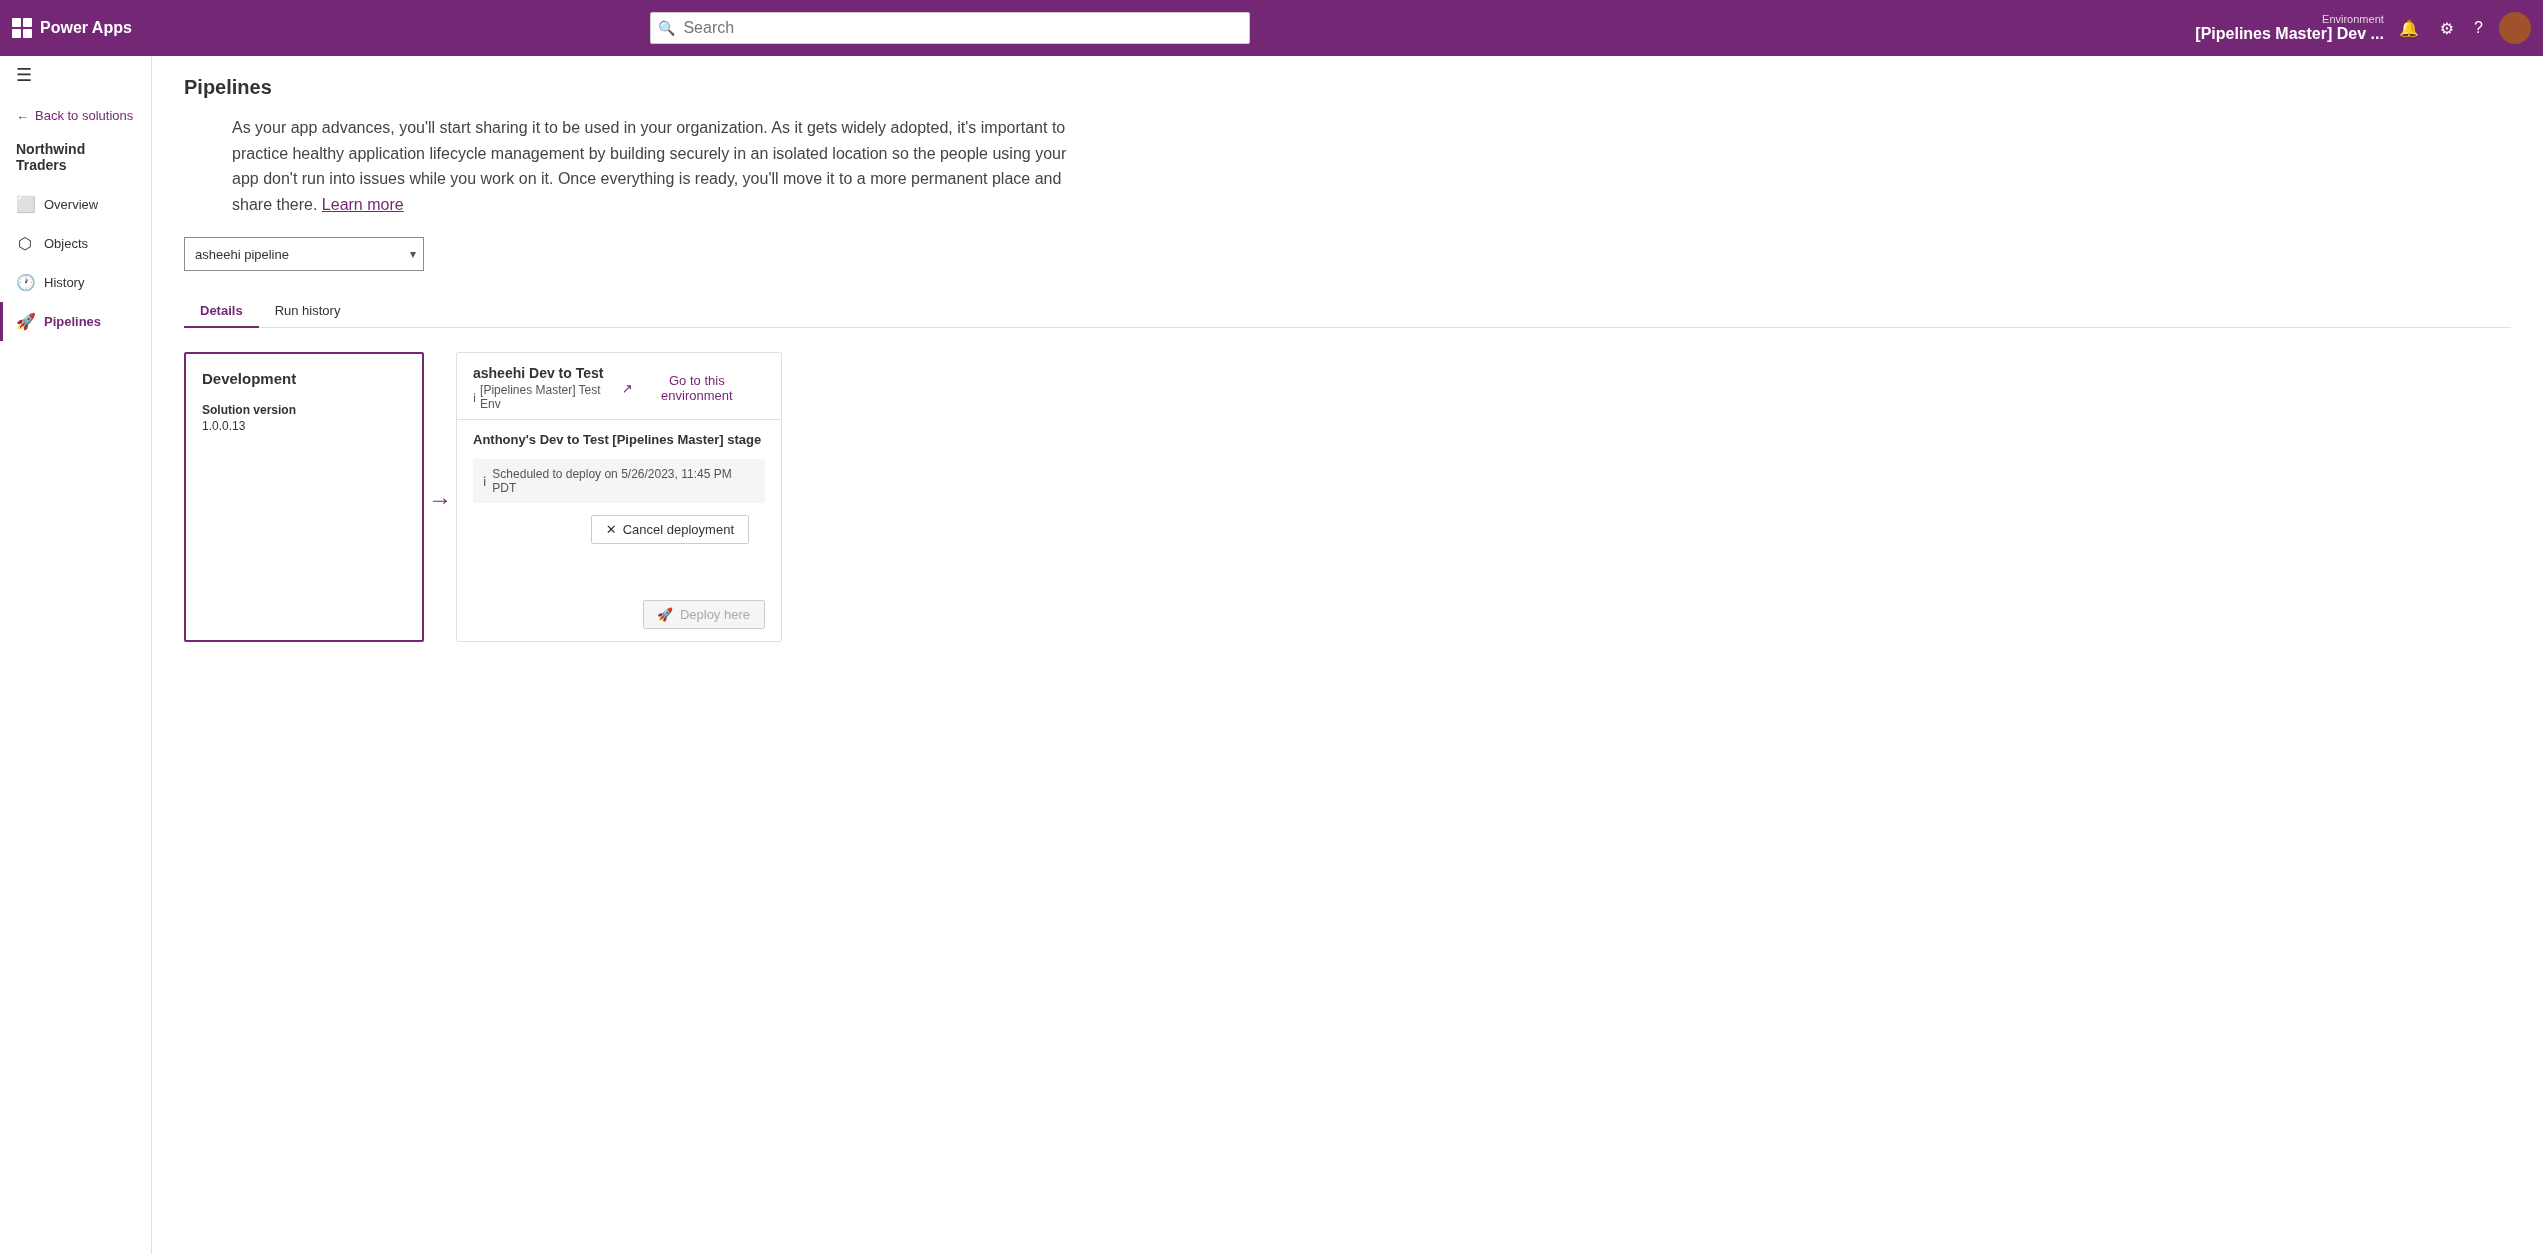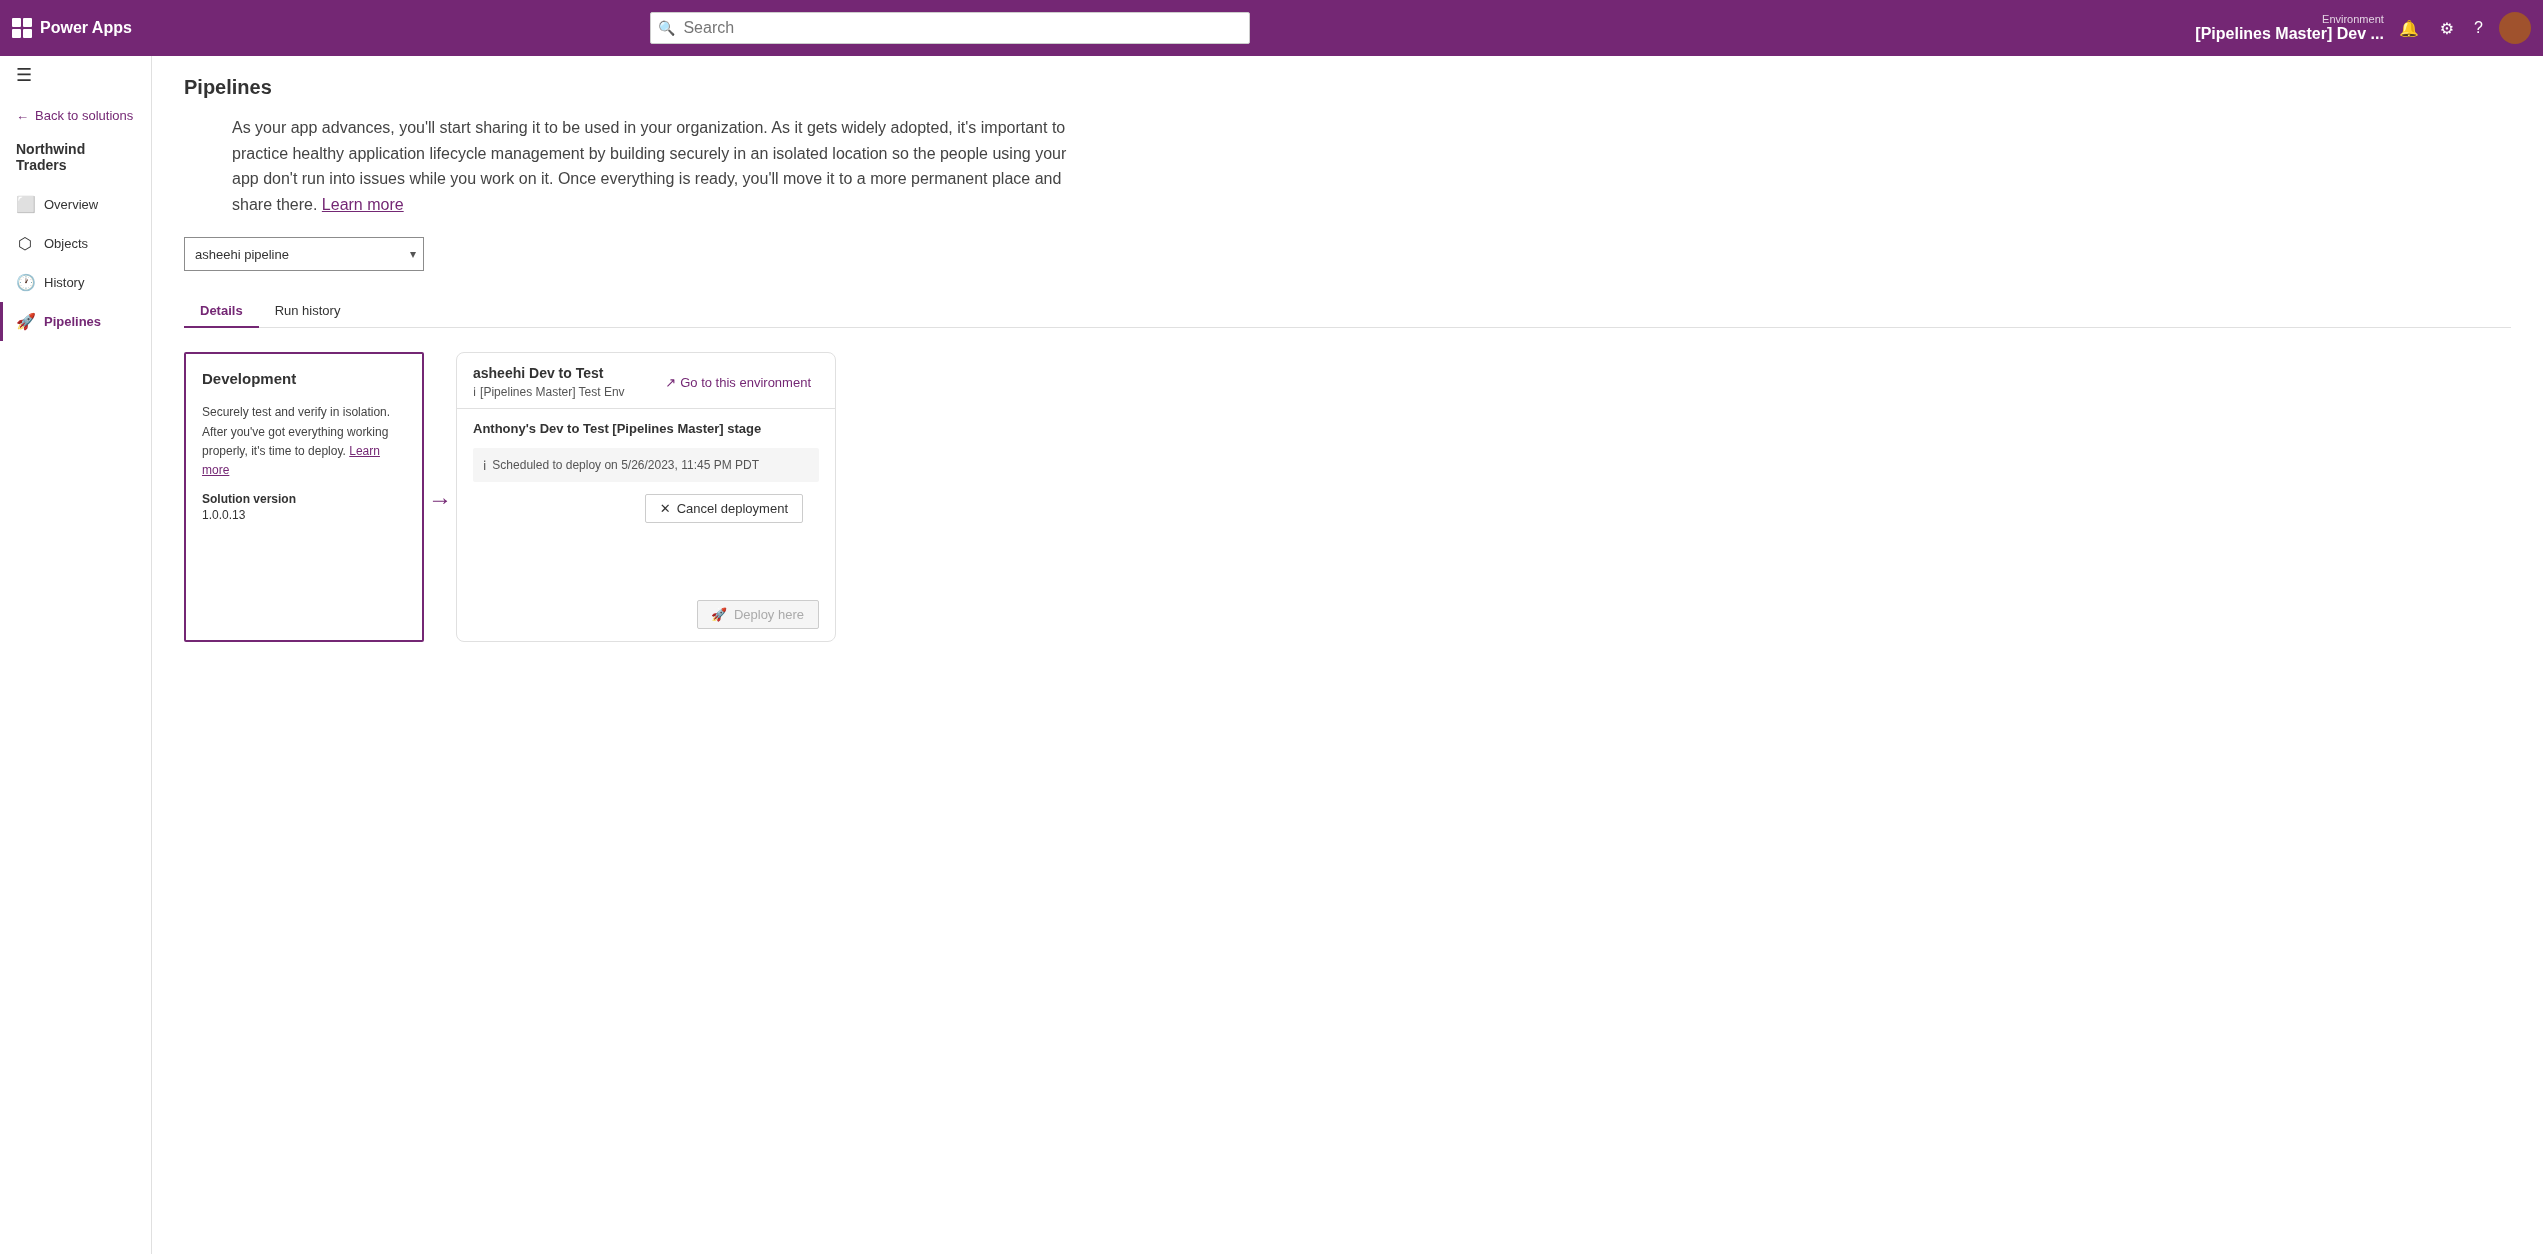--- a/index.html
+++ b/index.html
@@ -291,24 +291,24 @@
       color: #333;
       margin-bottom: 2px;
     }
     .solution-version-val {
       font-size: 12px;
       color: #333;
     }
 
     
     .test-stage {
-      width: 380px;
+      width: 326px;
       min-height: 290px;
       border: 1px solid #e0e0e0;
-      border-radius: 8px;
+      border-radius: 2px;
       background: white;
       display: flex;
       flex-direction: column;
     }
     .test-stage-header {
       display: flex;
       align-items: center;
       justify-content: space-between;
       padding: 12px 16px 8px;
     }
@@ -484,24 +484,20 @@
     <div class="tabs">
       <div class="tab active">Details</div>
       <div class="tab">Run history</div>
     </div>
 
     
     <div class="pipeline-stages">
 
       <div class="dev-stage">
         <div class="dev-stage-title">Development</div>
-        <p class="dev-stage-desc">
-          <span>Securely test and verify in isolation. After you've got everything working properly, it's time to deploy.</span>
-          <a href="#">Learn more</a>
-        </p>
         <div class="solution-version-label">Solution version</div>
         <div class="solution-version-val">1.0.0.13</div>
       </div>
 
       <div class="stage-arrow">→</div>
 
       <div class="test-stage">
         <div class="test-stage-header">
           <div class="test-stage-title-wrap">
             <div class="test-stage-title">asheehi Dev to Test</div>

